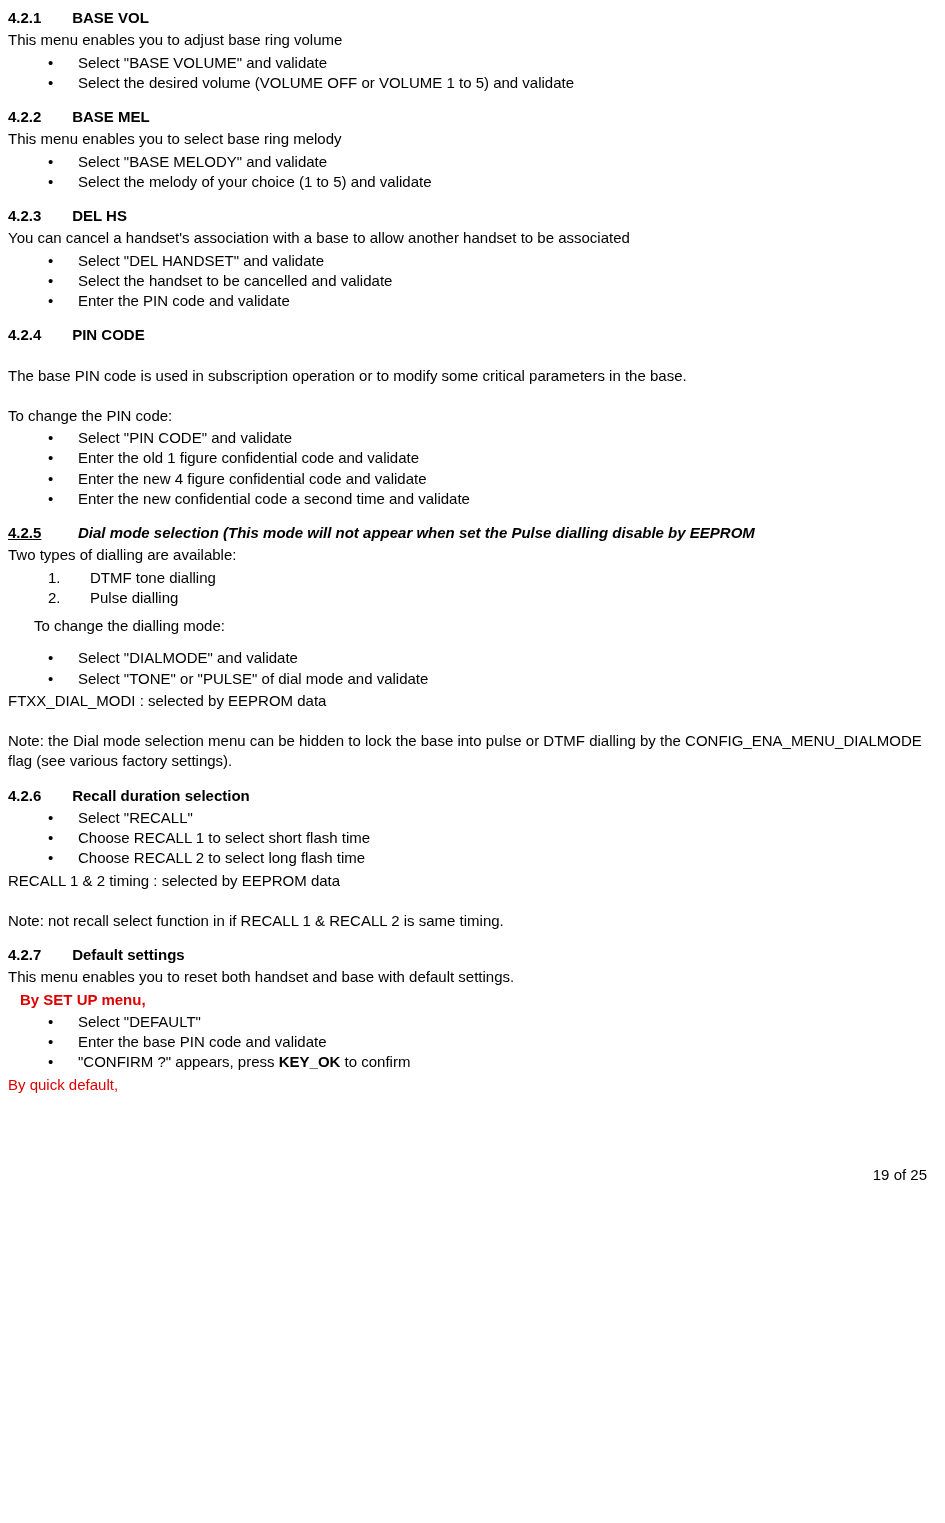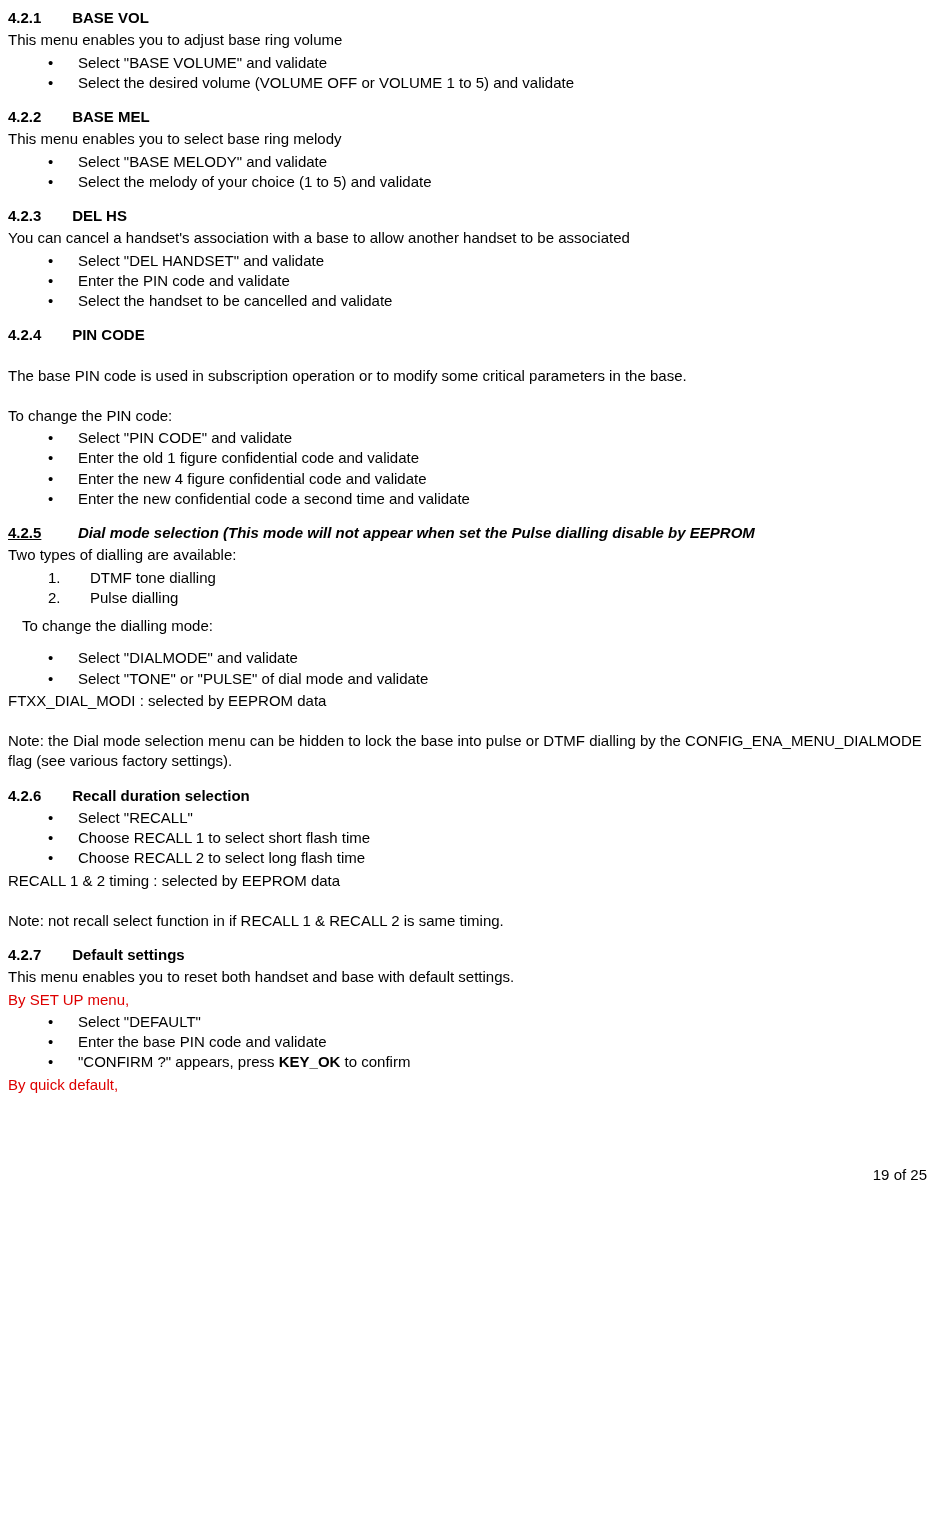--- a/index.html
+++ b/index.html
@@ -50,21 +50,21 @@
     position: relative;
     margin: 0;
     counter-increment: item;
   }
   ol.nums li::before {
     content: counter(item) ".";
     position: absolute;
     left: 40px;
   }
   .indent1 {
-    margin-left: 14px;
+    margin-left: 26px;
   }
   .red {
     color: #d00;
   }
   .spacer-sm { height: 10px; }
   .spacer-md { height: 18px; }
   .pagenum {
     text-align: right;
     margin-top: 70px;
     padding-right: 8px;
@@ -95,22 +95,22 @@
   <li>Select the melody of your choice (1 to 5) and validate</li>
 </ul>
 
 <div class="heading">
   <span class="num">4.2.3</span>
   <span>DEL HS</span>
 </div>
 <div class="para">You can cancel a handset's association with a base to allow another handset to be associated</div>
 <ul class="bullets">
   <li>Select "DEL HANDSET" and validate</li>
+  <li>Select the handset to be cancelled and validate</li>
   <li>Enter the PIN code and validate</li>
-  <li>Select the handset to be cancelled and validate</li>
 </ul>
 
 <div class="heading">
   <span class="num">4.2.4</span>
   <span>PIN CODE</span>
 </div>
 <div class="spacer-md"></div>
 <div class="para">The base PIN code is used in subscription operation or to modify some critical parameters in the base.</div>
 <div class="spacer-md"></div>
 <div class="para">To change the PIN code:</div>
@@ -151,21 +151,21 @@
 </ul>
 <div class="para">RECALL 1 &amp; 2 timing : selected by EEPROM data</div>
 <div class="spacer-md"></div>
 <div class="para">Note: not recall select function in if RECALL 1 &amp; RECALL 2 is same timing.</div>
 
 <div class="heading">
   <span class="num">4.2.7</span>
   <span>Default settings</span>
 </div>
 <div class="para">This menu enables you to reset both handset and base with default settings.</div>
-<div class="para red" style="">By SET UP menu,</div>
+<div class="para red" style="margin-left:12px;font-weight:bold;">By SET UP menu,</div>
 <ul class="bullets">
   <li>Select "DEFAULT"</li>
   <li>Enter the base PIN code and validate</li>
   <li>
     <span>"CONFIRM ?" appears, press </span><span class="bold">KEY_OK</span><span> to confirm</span>
   </li>
 </ul>
 <div class="para red">By quick default,</div>
 
 <div class="pagenum">19 of 25</div>

